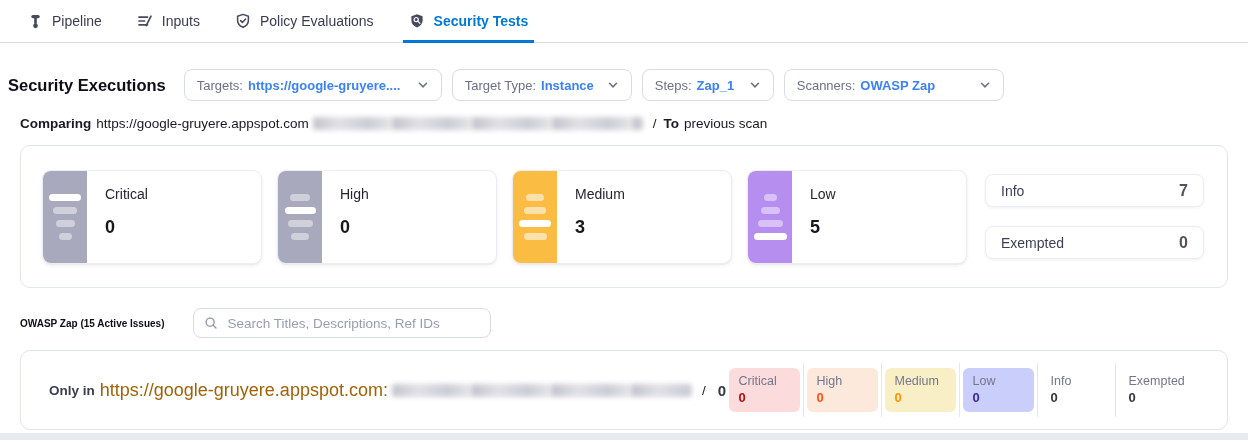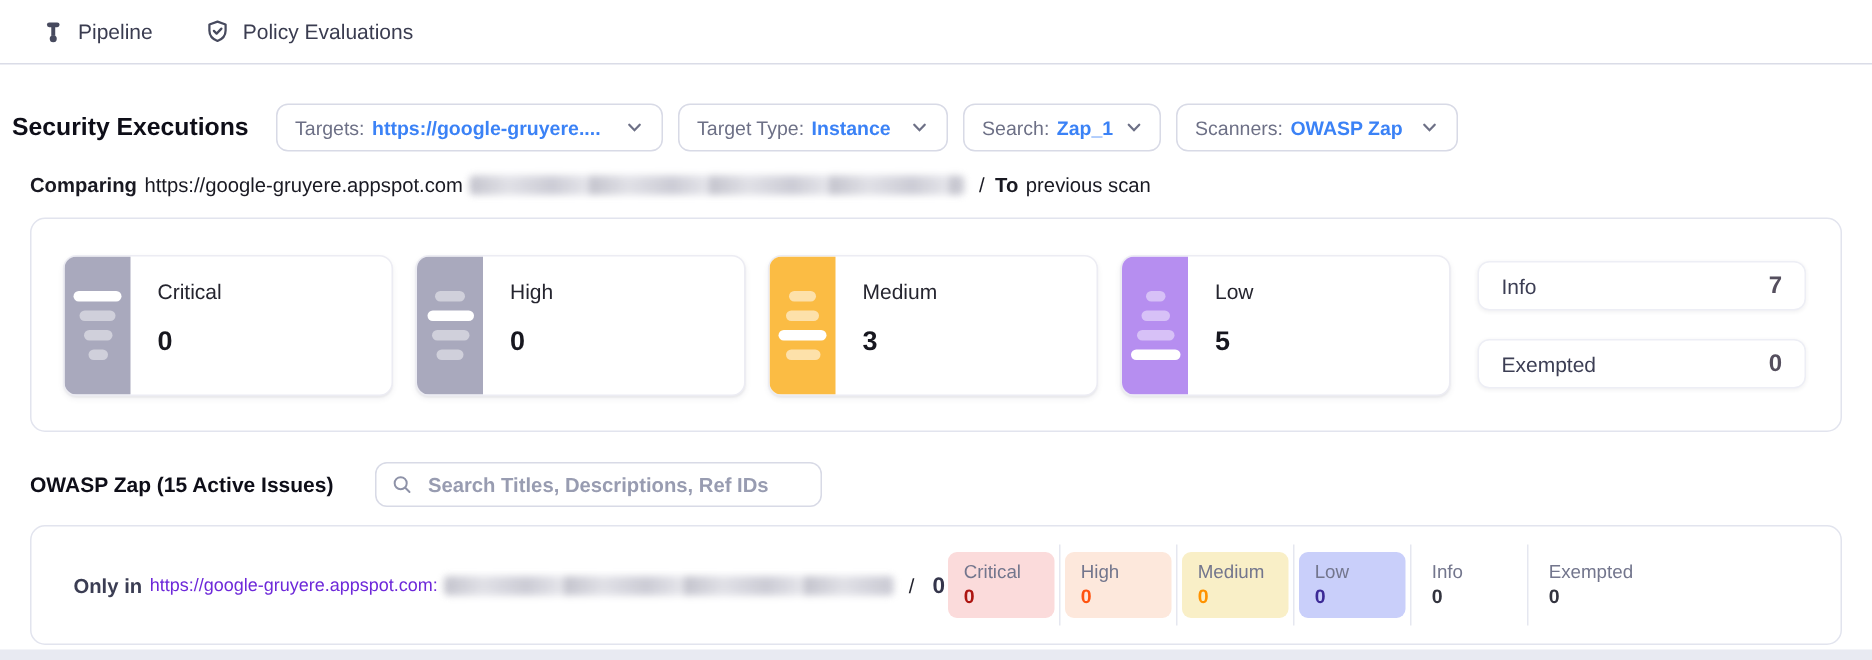--- a/index.html
+++ b/index.html
@@ -17,21 +17,21 @@
   .tab.active::after { content:""; position:absolute; left:-6px; right:-6px; bottom:-1px; height:3px; background:#0278d5; }
   .tab svg { flex:none; }
 
   
   .filters { display:flex; align-items:center; padding:0 8px; margin-top:26px; }
   .filters .heading { font-size:16.5px; font-weight:700; color:#0e0e18; margin:0 18px 0 0; white-space:nowrap; }
   .dropdown { height:32px; border:1px solid #d8dae6; border-radius:8px; background:#fff; display:flex; align-items:center; padding:0 12px; margin-right:10px; font-size:13px; cursor:pointer; flex:none; }
   .dd-label { color:#6d7086; margin-right:5px; white-space:pre; }
   .dd-value { color:#3b82f6; font-weight:600; white-space:nowrap; }
   .dd-chev { margin-left:auto; padding-left:8px; display:flex; align-items:center; }
-  .dd-targets { width:258px; } .dd-type { width:180px;text-align:right; } .dd-stages { width:213px; } .dd-steps { width:132px; } .dd-scanners { width:188px; }
+  .dd-targets { width:258px; } .dd-type { width:180px;text-align:right; } .dd-stages { width:213px; } .dd-steps { width:132px; } .dd-scanners { width:220px; }
 
   
   .comparing { margin:15px 20px 0; font-size:13.5px; color:#191922; display:flex; align-items:center; white-space:nowrap; }
   .cmp-label { font-weight:700; margin-right:5px; }
   .cmp-to { font-weight:700; margin:0 5px 0 0; }
   .redact { display:inline-block; height:13px; border-radius:3px;
     background:repeating-linear-gradient(90deg,#b9b9c4 0px,#dcdce3 26px,#c3c3ce 55px,#e3e3e9 80px);
     filter:blur(2.5px); opacity:.85; }
   .redact.r1 { width:330px; margin:0 10px 0 4px; }
   .redact.r2 { width:300px; margin:0 10px 0 4px; }
@@ -70,29 +70,29 @@
   .sev-count { font-size:18px; font-weight:700; color:#17171f; margin-top:15px; }
 
   .side-col { width:219px; margin-left:3px; display:flex; flex-direction:column; gap:19px; flex:none; }
   .mini-card { height:33px; border:1px solid #edeef5; border-radius:8px; background:#fff;
     box-shadow:0 1px 3px rgba(40,41,61,.07); display:flex; align-items:center; justify-content:space-between; padding:0 15px; }
   .mini-label { font-size:14px; color:#3c3e54; }
   .mini-count { font-size:16px; font-weight:700; color:#554f5e; }
 
   
   .issues-head { display:flex; align-items:center; margin:20px 20px 0; }
-  .issues-head .heading { font-size:14px; font-weight:700; color:#0e0e18; margin:0 28px 0 0; white-space:nowrap; }
+  .issues-head .heading { font-size:10px; font-weight:700; color:#0e0e18; margin:0 28px 0 0; white-space:nowrap; }
   .searchbox { width:298px; height:30px; border:1px solid #d8dae6; border-radius:8px; display:flex; align-items:center; padding:0 10px; background:#fff; }
-  .searchbox input { border:none; outline:none; background:transparent; font-size:13.5px; color:#3b82f6; margin-left:8px; width:100%; font-family:inherit;font-weight:bold; }
+  .searchbox input { border:none; outline:none; background:transparent; font-size:13.5px; color:#3b82f6; margin-left:8px; width:100%; font-family:inherit; }
   .searchbox input::placeholder { color:#989cb1; }
 
   
   .panel.diff { margin-top:12px; height:80px; display:flex; align-items:center; padding-left:28px; white-space:nowrap; overflow:hidden; }
   .diff-label { font-weight:700; font-size:13.5px; color:#3b3d53; margin-right:5px; }
-  .diff-url { font-size:12px; color:#6d28d9; }
+  .diff-url { font-size:18px; color:#a16207; }
   .diff-sep { font-size:13.5px; color:#20202b; margin-right:12px; }
   .diff-partial { font-size:15px; font-weight:700; color:#34354b; }
   .chips { display:flex; align-items:center; margin-left:-12px; position:relative; z-index:2; }
   .chip { width:71px; height:44px; border-radius:6px; padding:5px 10px; display:flex; flex-direction:column; justify-content:center; flex:none; }
   .chip-label { font-size:12.5px; color:#73768d; line-height:1.25; }
   .chip-value { font-size:13px; font-weight:700; margin-top:1px; line-height:1.25; }
   .chip-sep { width:1px; height:54px; background:#e5e7f0; margin:0 3px; flex:none; }
   .chip.critical { background:#fbdbdb; } .chip.critical .chip-value { color:#ad1410; }
   .chip.high     { background:#fde8dc; } .chip.high .chip-value     { color:#ff5310; }
   .chip.medium   { background:#f9efc7; } .chip.medium .chip-value   { color:#ff9200; }
@@ -111,26 +111,47 @@
       <svg width="15" height="15" viewBox="0 0 16 16">
           <rect x="3.5" y="1" width="9" height="3.4" rx="1.7" fill="#474a5e"></rect>
           <rect x="6.6" y="3.5" width="2.8" height="7" fill="#474a5e"></rect>
           <circle cx="8" cy="12.6" r="2.5" fill="#474a5e"></circle>
         </svg>
     </span>
     <span>Pipeline</span>
   </div>
   <div class="tab">
     <span style="display:flex;">
+      <svg width="16" height="16" viewBox="0 0 16 16" fill="none" stroke="#474a5e" stroke-width="1.7" stroke-linecap="round">
+          <path d="M2 4.2h8.5"></path>
+          <path d="M2 8h5.5"></path>
+          <path d="M2 11.8h8.5"></path>
+          <path d="M9.2 12.6L14 3.2"></path>
+        </svg>
+    </span>
+    <span>Inputs</span>
+  </div>
+  <div class="tab">
+    <span style="display:flex;">
       <svg width="16" height="16" viewBox="0 0 16 16" fill="none" stroke="#474a5e" stroke-width="1.5" stroke-linecap="round" stroke-linejoin="round">
           <path d="M8 1.4l5.4 1.9v4c0 3.4-2.2 5.8-5.4 7-3.2-1.2-5.4-3.6-5.4-7v-4z"></path>
           <path d="M5.6 7.6l1.8 1.8 3.2-3.3"></path>
         </svg>
     </span>
     <span>Policy Evaluations</span>
+  </div>
+  <div class="tab active">
+    <span style="display:flex;">
+      <svg width="16" height="16" viewBox="0 0 16 16">
+          <path d="M8 1.2l5.6 2v4.1c0 3.5-2.3 6-5.6 7.3-3.3-1.3-5.6-3.8-5.6-7.3V3.2z" fill="#474a5e"></path>
+          <circle cx="7.2" cy="6.6" r="2.1" fill="none" stroke="#fff" stroke-width="1.2"></circle>
+          <path d="M8.8 8.2l2.1 2.1" stroke="#fff" stroke-width="1.2" stroke-linecap="round"></path>
+        </svg>
+    </span>
+    <span>Security Tests</span>
   </div>
 </nav>
 
 <section class="filters">
   <h1 class="heading">Security Executions</h1>
 
   <div class="dropdown dd-targets">
     <span class="dd-label">Targets:</span>
     <span class="dd-value">https://google-gruyere....</span>
     <span class="dd-chev">
@@ -142,21 +163,21 @@
   <div class="dropdown dd-type">
     <span class="dd-label">Target Type:</span>
     <span class="dd-value">Instance</span>
     <span class="dd-chev">
         <svg width="12" height="12" viewBox="0 0 12 12" fill="none" stroke="#6d7086" stroke-width="1.5" stroke-linecap="round">
           <polyline points="2.5,4.2 6,7.8 9.5,4.2"></polyline>
         </svg>
       </span>
   </div>
   <div class="dropdown dd-steps">
-    <span class="dd-label">Search:</span>
+    <span class="dd-label">Steps:</span>
     <span class="dd-value">Zap_1</span>
     <span class="dd-chev">
         <svg width="12" height="12" viewBox="0 0 12 12" fill="none" stroke="#6d7086" stroke-width="1.5" stroke-linecap="round">
           <polyline points="2.5,4.2 6,7.8 9.5,4.2"></polyline>
         </svg>
       </span>
   </div>
   <div class="dropdown dd-scanners">
     <span class="dd-label">Scanners:</span>
     <span class="dd-value">OWASP Zap</span>

